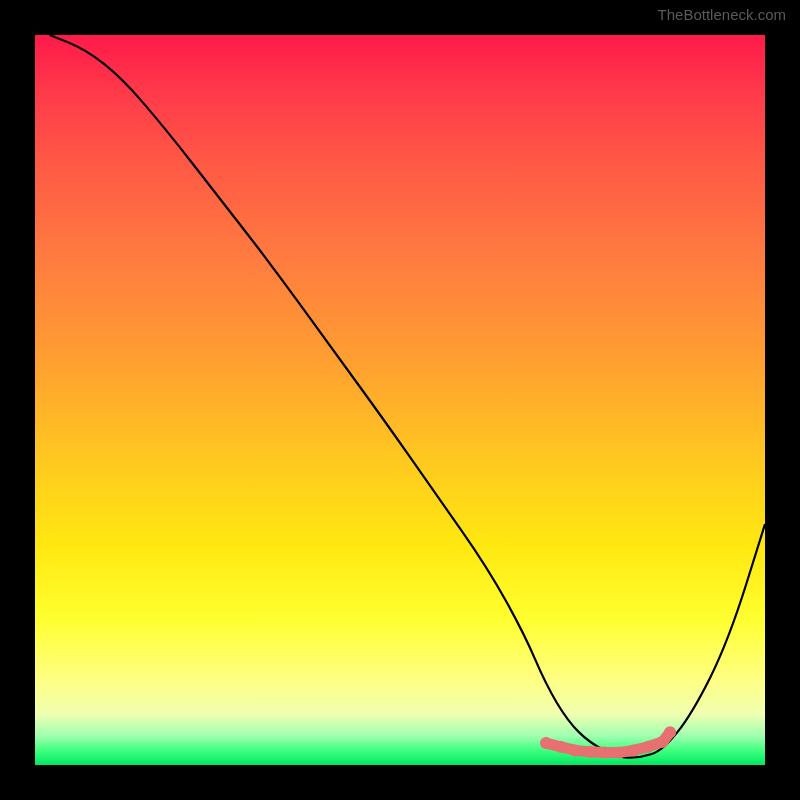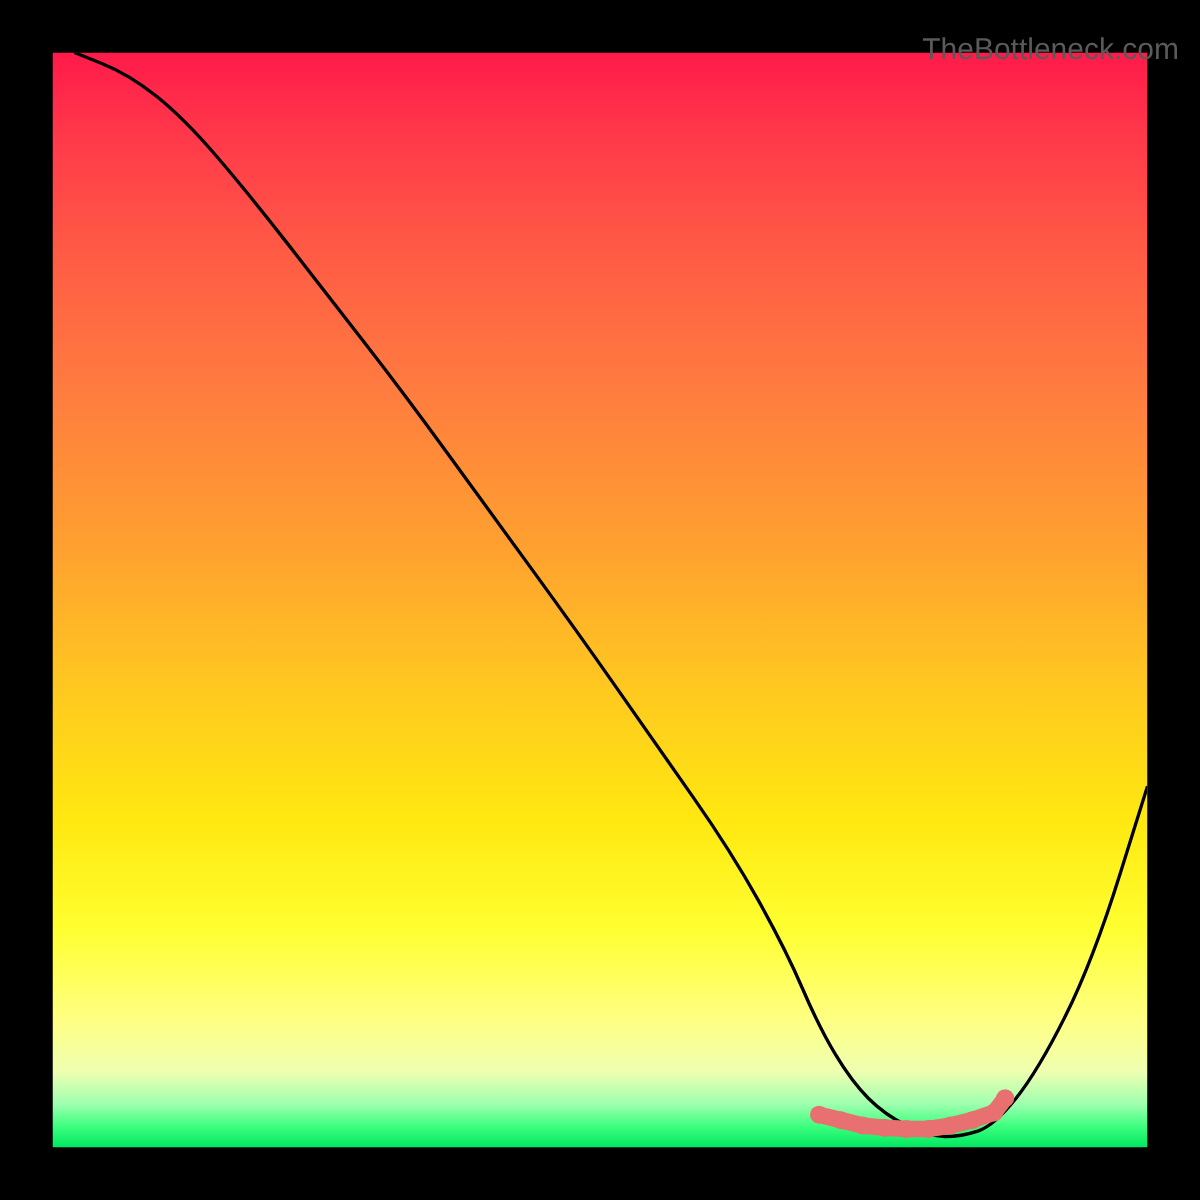--- a/index.html
+++ b/index.html
@@ -5,24 +5,24 @@
   * { margin: 0; padding: 0; box-sizing: border-box; }
   body {
     width: 800px;
     height: 800px;
     background: #000;
     position: relative;
     font-family: Arial, sans-serif;
   }
   .watermark {
     position: absolute;
-    top: 22px;
+    top: 6px;
     right: 14px;
     color: #5a5a5a;
-    font-size: 20px;
+    font-size: 15px;
     font-weight: 500;
     z-index: 10;
   }
   .plot-area {
     position: absolute;
     left: 35px;
     top: 35px;
     width: 730px;
     height: 730px;
     overflow: hidden;

